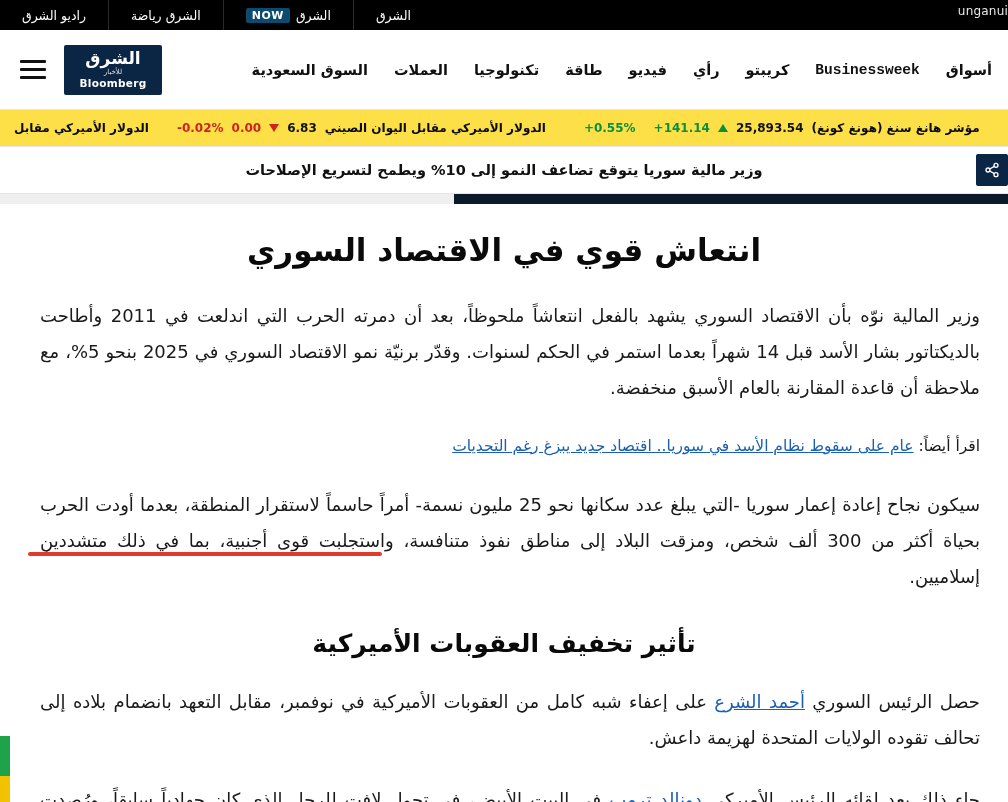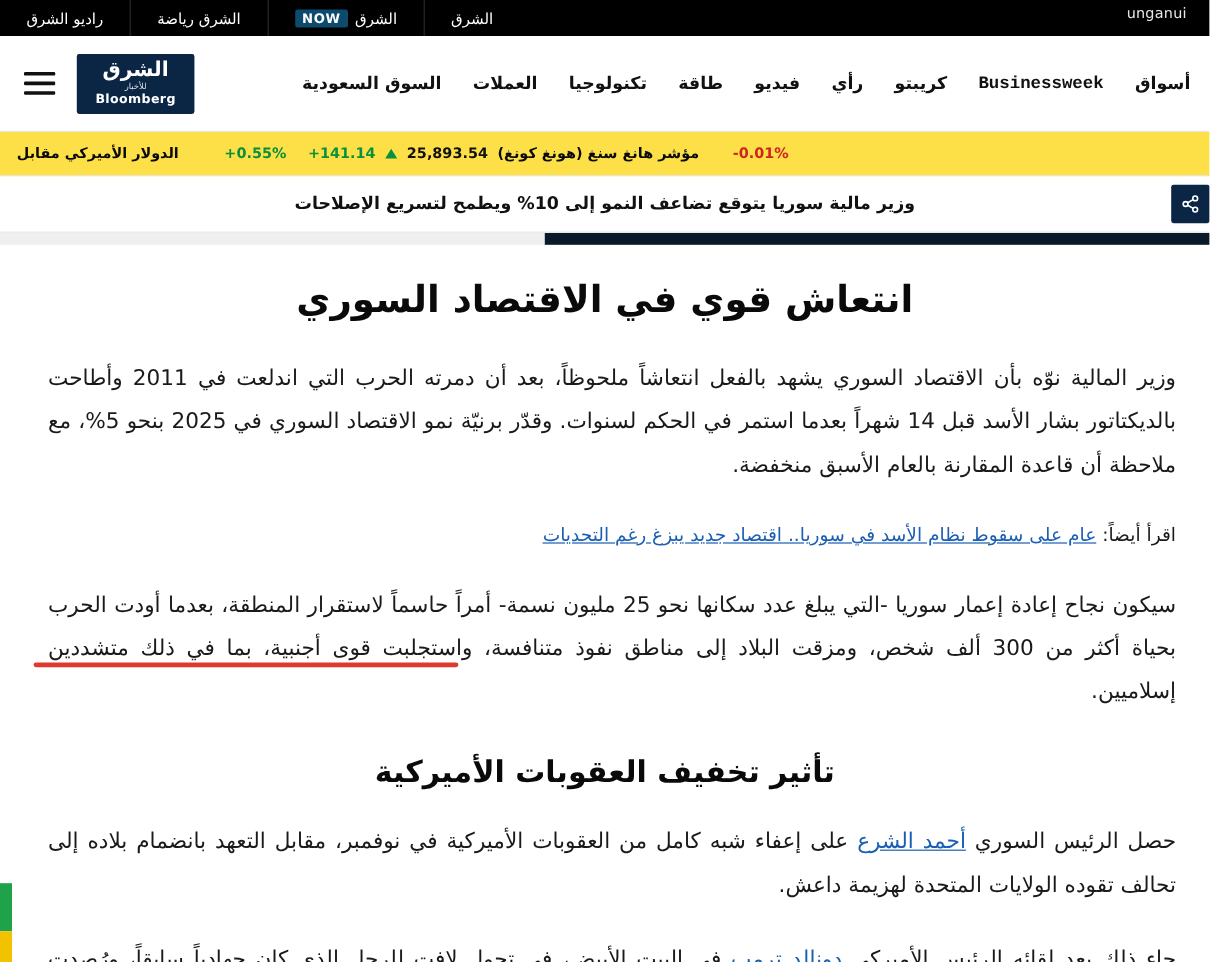--- a/index.html
+++ b/index.html
@@ -9,21 +9,21 @@
     font-family:"DejaVu Sans","Liberation Sans",sans-serif;
     color:#111;
   }
   
   .topbar{
     position:relative;
     height:30px;background:#000;color:#fff;
     display:flex;align-items:stretch;justify-content:flex-end;
   }
   .topbar-left{
-    position:absolute;right:19px;top:0;height:22px;display:flex;align-items:center;
+    position:absolute;right:0;top:0;height:22px;display:flex;align-items:center;
     font-size:12px;color:#e8e8e8;letter-spacing:.2px;
   }
   .topbar-items{display:flex;align-items:stretch;height:30px;direction:ltr;}
   .tb-item{
     display:flex;align-items:center;justify-content:center;
     padding:0 22px;font-size:12.5px;color:#fff;
     border-left:1px solid #2a2a2a;
     white-space:nowrap;
   }
   .tb-item:first-child{border-left:none;}
@@ -154,20 +154,27 @@
         <span></span>
     </div>
   </div>
 </div>
 
 <div class="ticker">
   <div class="tk">
     <span class="name">الدولار الأميركي مقابل</span>
   </div>
   <div class="tk">
+    <span class="chg down">-0.02%</span>
+    <span class="chg down">0.00</span>
+    <span class="tri-down"></span>
+    <span class="val">6.83</span>
+    <span class="name">الدولار الأميركي مقابل اليوان الصيني</span>
+  </div>
+  <div class="tk">
     <span class="chg up">+0.55%</span>
     <span class="chg up">+141.14</span>
     <span class="tri-up"></span>
     <span class="val">25,893.54</span>
     <span class="name">مؤشر هانغ سنغ (هونغ كونغ)</span>
   </div>
   <div class="tk">
     <span class="chg down">-0.01%</span>
 
   </div>

